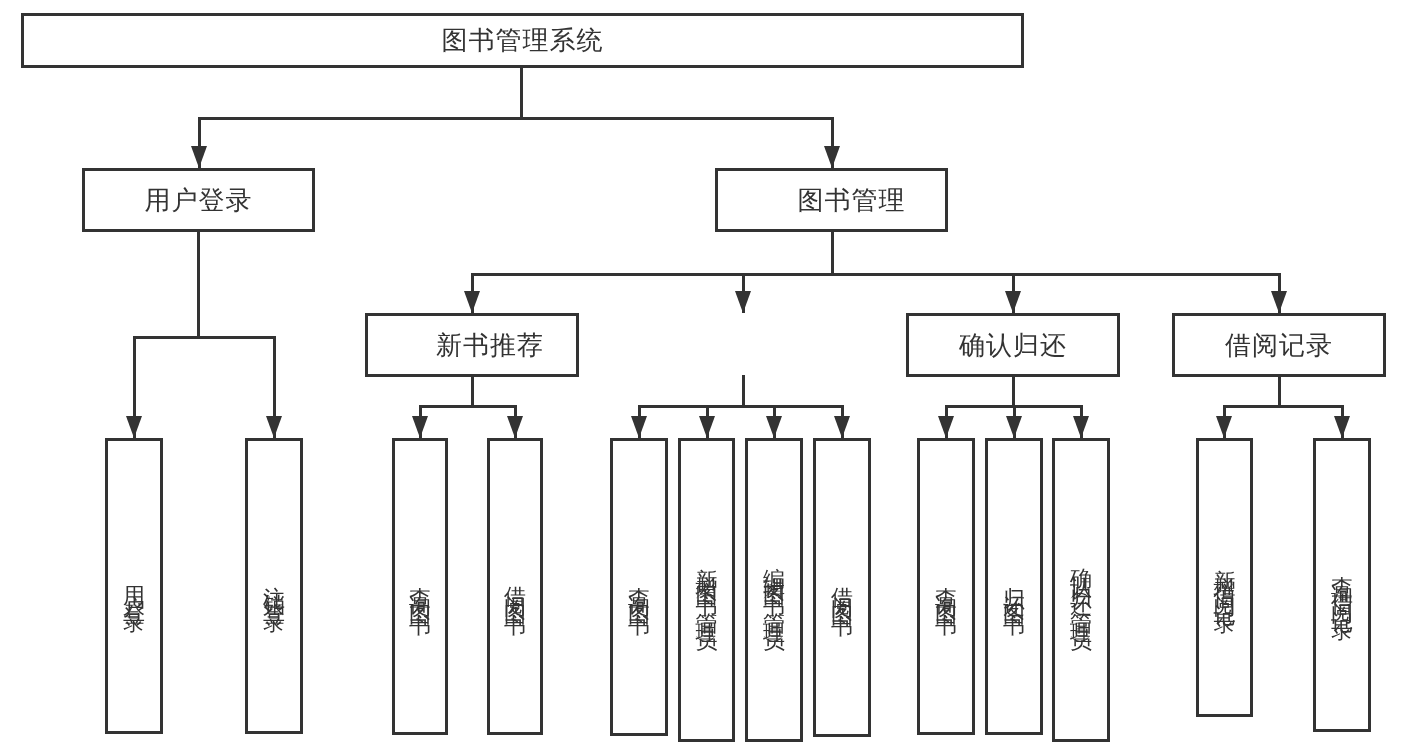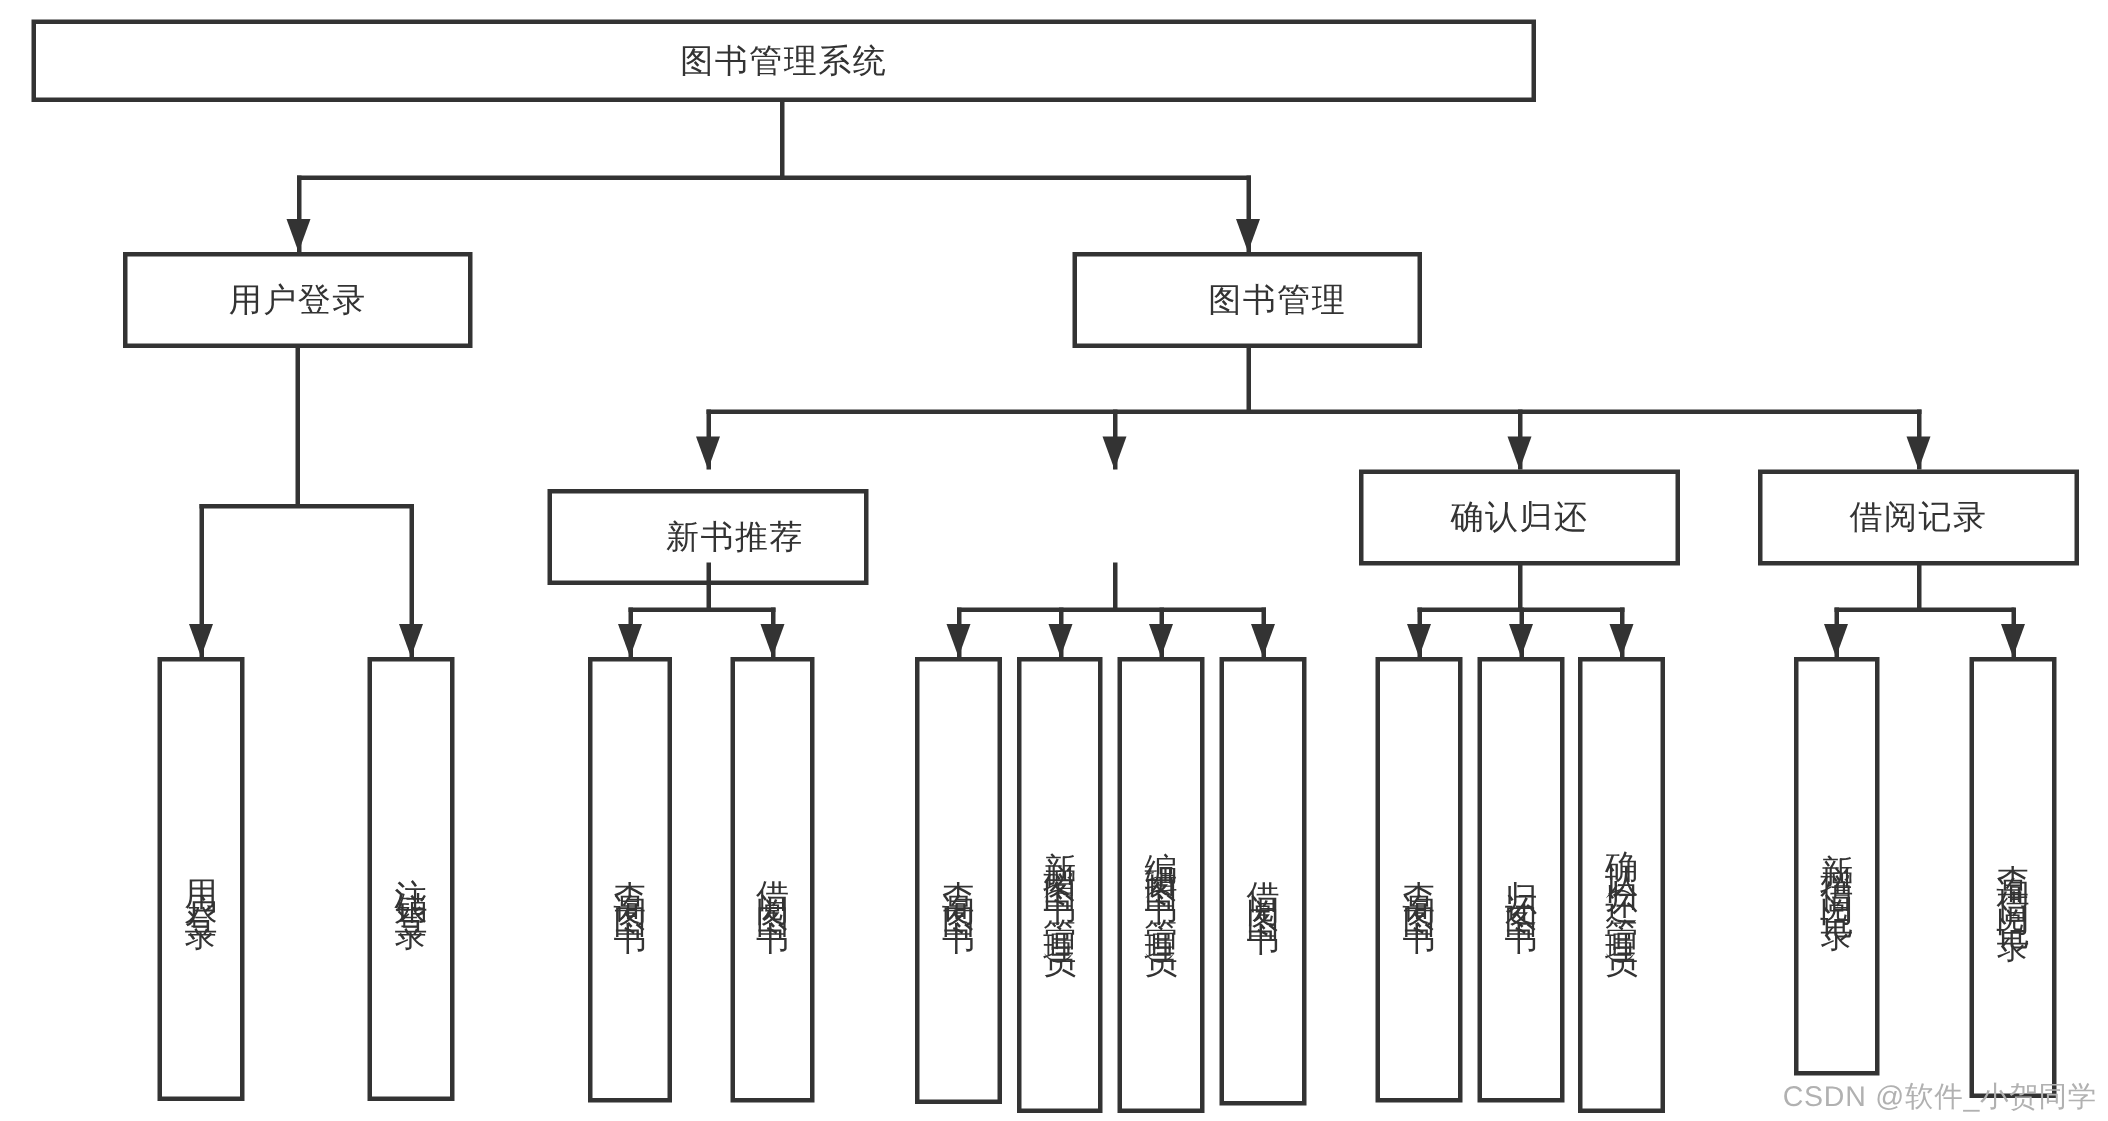--- a/index.html
+++ b/index.html
@@ -6,21 +6,21 @@
   .canvas {
     position:relative; width:1405px; height:747px; background:#ffffff;
     font-family:"Liberation Sans","DejaVu Sans",sans-serif; color:#333333;
     overflow:hidden;
   }
   .node {
     position:absolute; box-sizing:border-box; background:#ffffff;
     border:3px solid #333333;
     display:flex; align-items:center; justify-content:center;
   }
-  .node > span { font-size:22px; letter-spacing:1px; white-space:nowrap; }
+  .node > span { font-size:26px; letter-spacing:1px; white-space:nowrap; }
   .leaf {
     position:absolute; box-sizing:border-box; background:#ffffff;
     border:3px solid #333333;
     display:flex; align-items:center; justify-content:center;
   }
   .leaf > span {
     writing-mode:vertical-rl; text-orientation:mixed;
     font-size:22px; letter-spacing:9px; line-height:1; white-space:nowrap;
   }
   .hline { position:absolute; height:3px; background:#333333; }
@@ -44,21 +44,21 @@
     <span>图书管理系统</span>
   </div>
 
   <div class="node" style="left:82px; top:168px; width:233px; height:64px;">
     <span>用户登录</span>
   </div>
   <div class="node" style="left:715px; top:168px; width:233px; height:64px;padding-left:40px;">
     <span>图书管理</span>
   </div>
 
-  <div class="node" style="left:365px; top:326px; width:214px; height:64px;padding-left:36px;">
+  <div class="node" style="left:365px; top:313px; width:214px; height:64px;padding-left:36px;">
     <span>新书推荐</span>
   </div>
   <div class="node" style="left:906px; top:313px; width:214px; height:64px;">
     <span>确认归还</span>
   </div>
   <div class="node" style="left:1172px; top:313px; width:214px; height:64px;">
     <span>借阅记录</span>
   </div>
 
   <div class="leaf" style="left:105px; top:438px; width:58px; height:296px;">
@@ -157,15 +157,14 @@
   <div class="vline" style="left:1080px; top:405px; height:33px;"></div>
   <div class="arrowhead" style="left:1073px; top:416px;"></div>
 
   <div class="vline" style="left:1278px; top:375px; height:32px;"></div>
   <div class="hline" style="left:1223px; top:405px; width:120px;"></div>
   <div class="vline" style="left:1223px; top:405px; height:33px;"></div>
   <div class="arrowhead" style="left:1216px; top:416px;"></div>
   <div class="vline" style="left:1341px; top:405px; height:33px;"></div>
   <div class="arrowhead" style="left:1334px; top:416px;"></div>
 
-  <div class="watermark">CSDN @软件_小贺同学</div>
 
 </div>
 
 </body></html>

